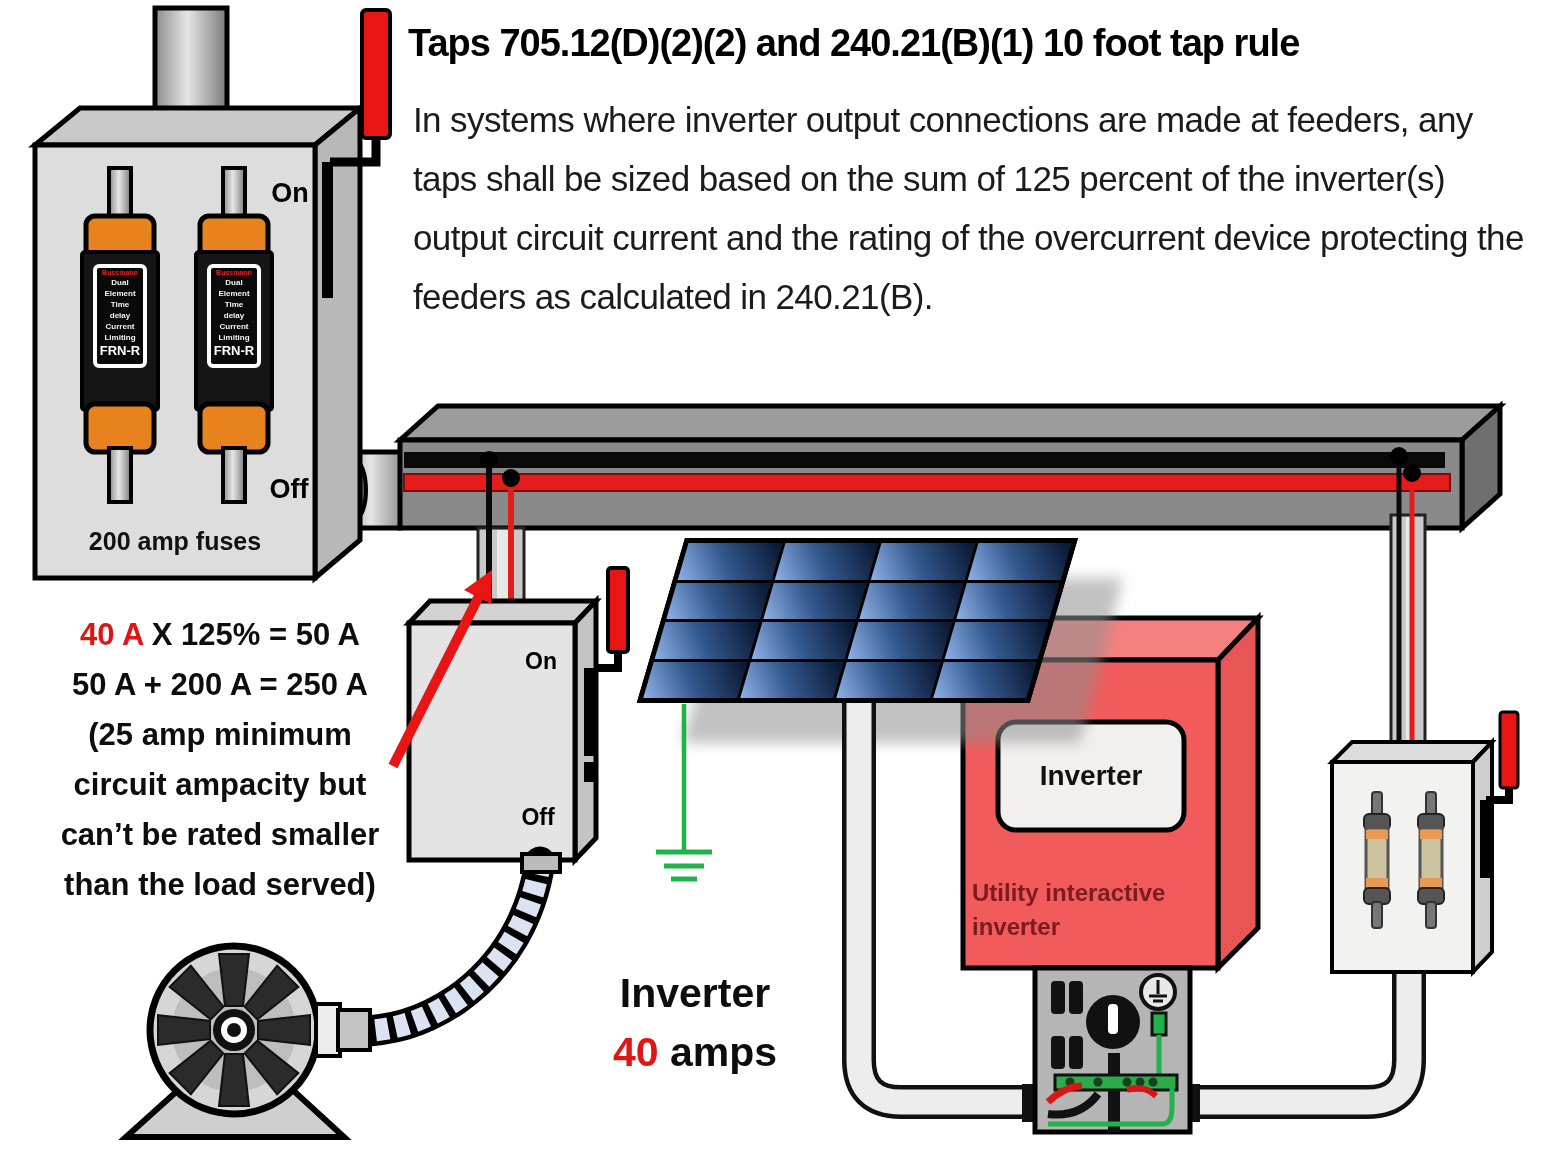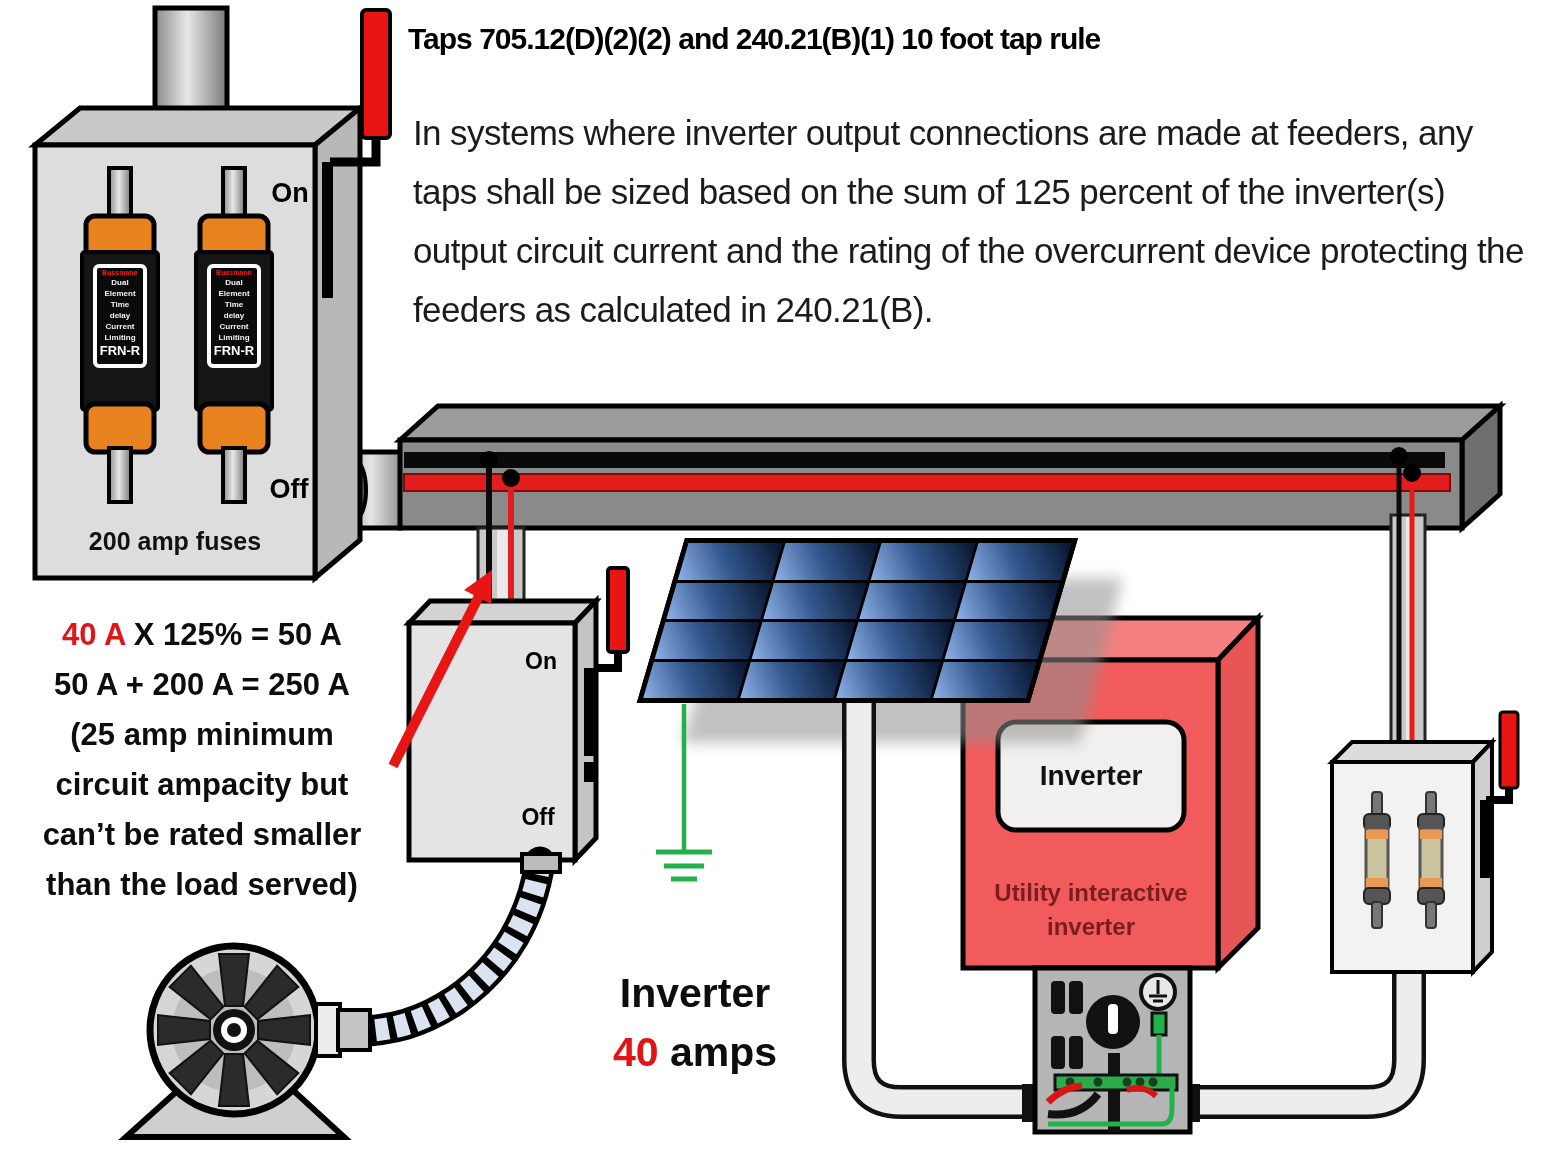--- a/index.html
+++ b/index.html
@@ -1,37 +1,37 @@
 <!DOCTYPE html>
 <html><head>
 <meta charset="utf-8">
 <style>
   html,body{margin:0;padding:0;background:#fff;}
   #stage{position:relative;width:1545px;height:1169px;overflow:hidden;background:#fff;
          font-family:"Liberation Sans",sans-serif;}
   #stage svg{position:absolute;left:0;top:0;}
   .z1{z-index:1;} .z5{z-index:5;} .z6{z-index:6;} .z7{z-index:7;} .z8{z-index:8;}
   .txt{position:absolute;color:#111;}
-  #title{left:408px;top:22px;width:1130px;font-size:30px;font-weight:bold;letter-spacing:-1px;color:#000;}
-  #para{left:413px;top:103px;width:1128px;font-size:35px;line-height:59px;color:#1b1b1b;letter-spacing:-0.6px;}
-  #calc{left:0;top:610px;width:404px;text-align:center;font-weight:bold;font-size:31px;line-height:50px;color:#0d0d0d;}
+  #title{left:408px;top:22px;width:1130px;font-size:38px;font-weight:bold;letter-spacing:-1px;color:#000;}
+  #para{left:413px;top:90px;width:1128px;font-size:35px;line-height:59px;color:#1b1b1b;letter-spacing:-0.6px;}
+  #calc{left:18px;top:610px;width:404px;text-align:center;font-weight:bold;font-size:31px;line-height:50px;color:#0d0d0d;}
   .red-text{color:#e01515;}
   #caption-200{left:35px;top:527px;width:280px;text-align:center;font-weight:bold;font-size:25px;}
   .onoff{position:absolute;font-weight:bold;color:#000000;}
   #md-on{left:262px;top:178px;width:56px;text-align:center;font-size:27px;}
   #md-off{left:258px;top:474px;width:62px;text-align:center;font-size:27px;}
   #td-on{left:514px;top:648px;width:54px;text-align:center;font-size:23px;}
   #td-off{left:510px;top:804px;width:56px;text-align:center;font-size:23px;}
   .fuse-label{position:absolute;width:50px;top:268px;text-align:center;}
   .fuse-label .brand{font-size:7px;font-weight:bold;color:#e02020;line-height:9px;}
   .fuse-label .word{font-size:8px;font-weight:bold;color:#f2f2f2;line-height:11px;}
   .fuse-label .model{font-size:13px;font-weight:bold;color:#fff;}
   #inv-label-text{left:998px;top:722px;width:186px;height:108px;display:flex;align-items:center;justify-content:center;
                   font-weight:bold;font-size:28px;color:#111;}
-  #inv-type{left:972px;top:876px;width:238px;text-align:center;font-weight:bold;font-size:24px;line-height:34px;color:#7c1d1d;}
+  #inv-type{left:972px;top:876px;width:238px;text-align:left;font-weight:bold;font-size:24px;line-height:34px;color:#7c1d1d;}
   #out-note{left:518px;top:964px;width:354px;text-align:center;font-weight:bold;font-size:41px;line-height:59px;color:#0d0d0d;}
   #panel{position:absolute;left:685px;top:538px;width:393px;height:165px;background:#000;border:3px solid #000;
          transform:skewX(-16.3deg);transform-origin:top left;display:grid;
          grid-template-columns:repeat(4,1fr);grid-template-rows:repeat(4,1fr);gap:3px;padding:2px;box-sizing:border-box;}
   #panel .cell{background:linear-gradient(55deg,#8fb2e8 0%,#33598f 45%,#0b1a36 95%);}
 </style>
 </head>
 <body>
 
 <div id="stage">

